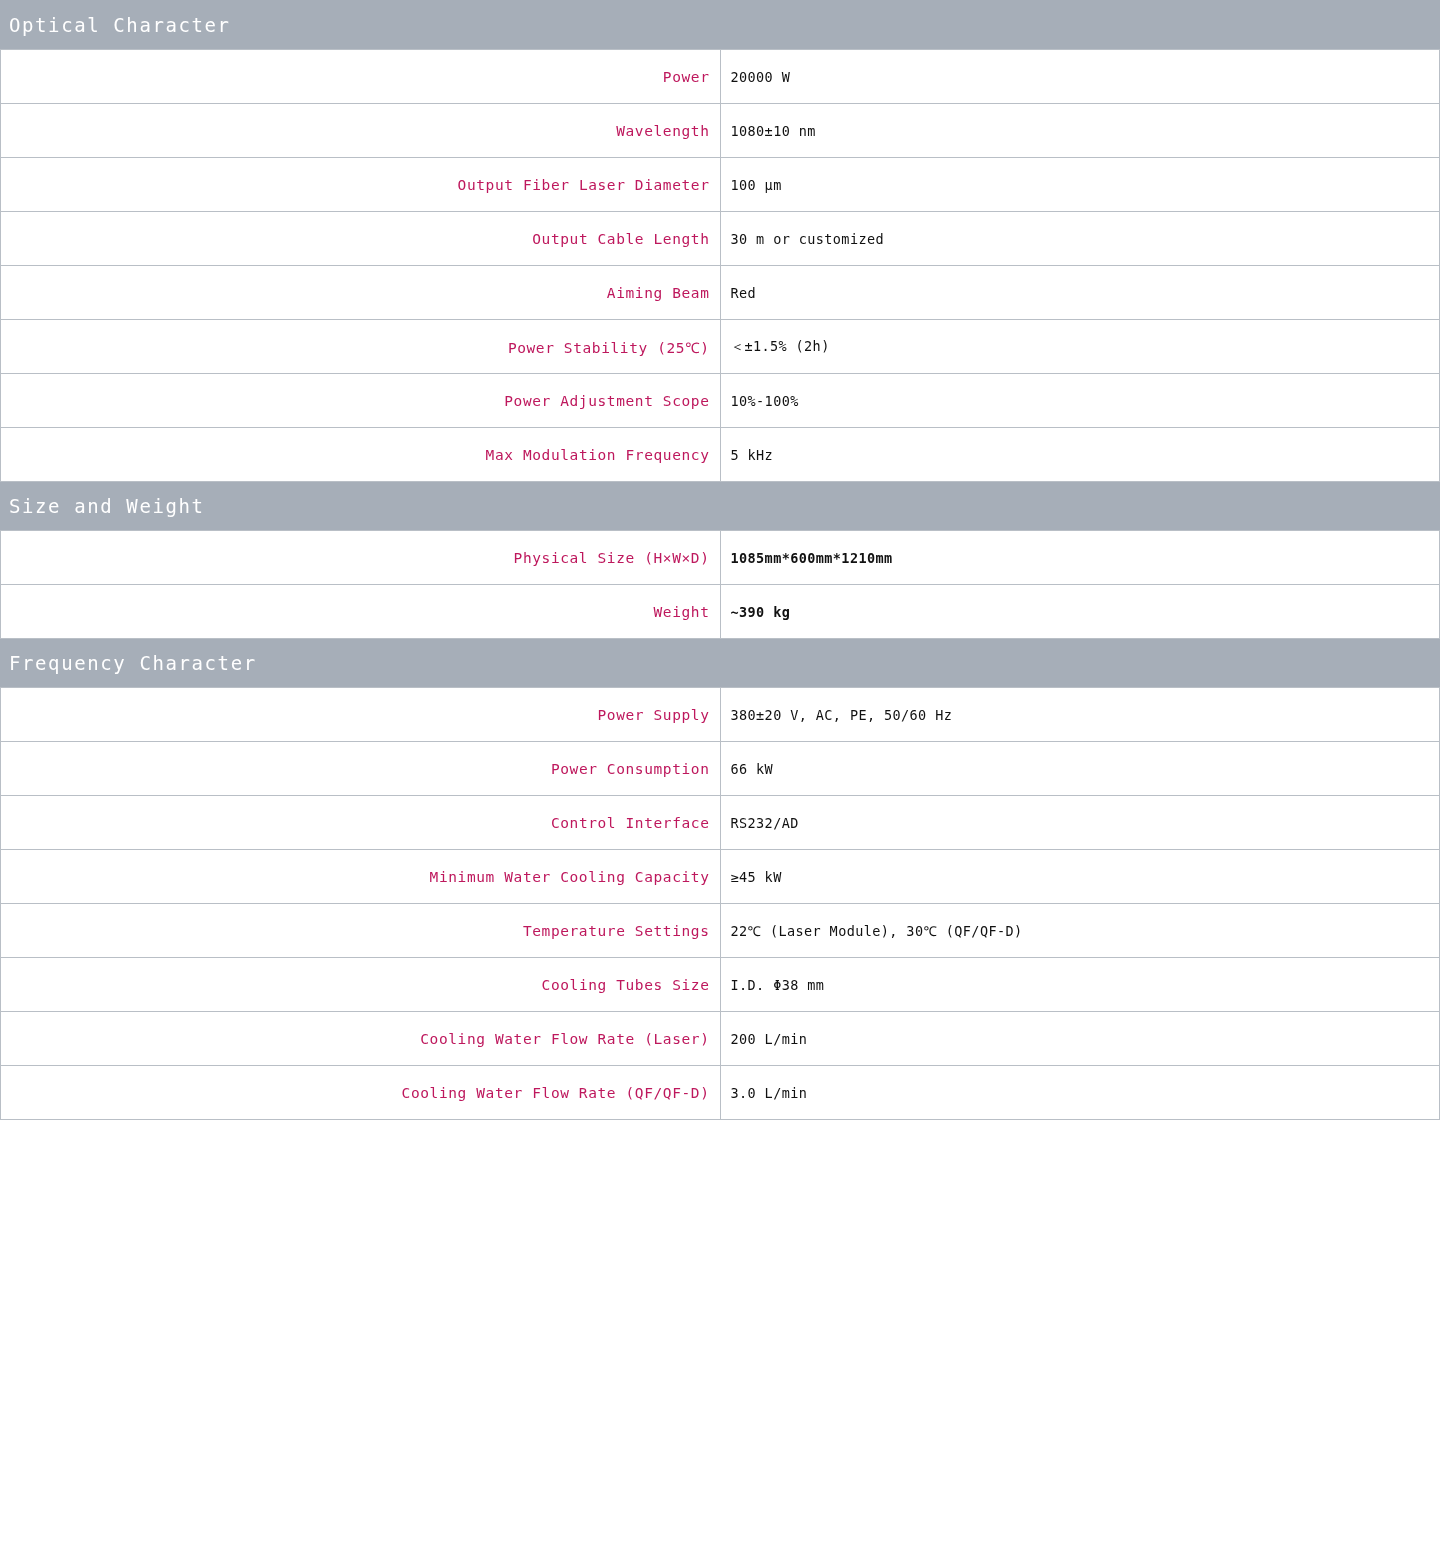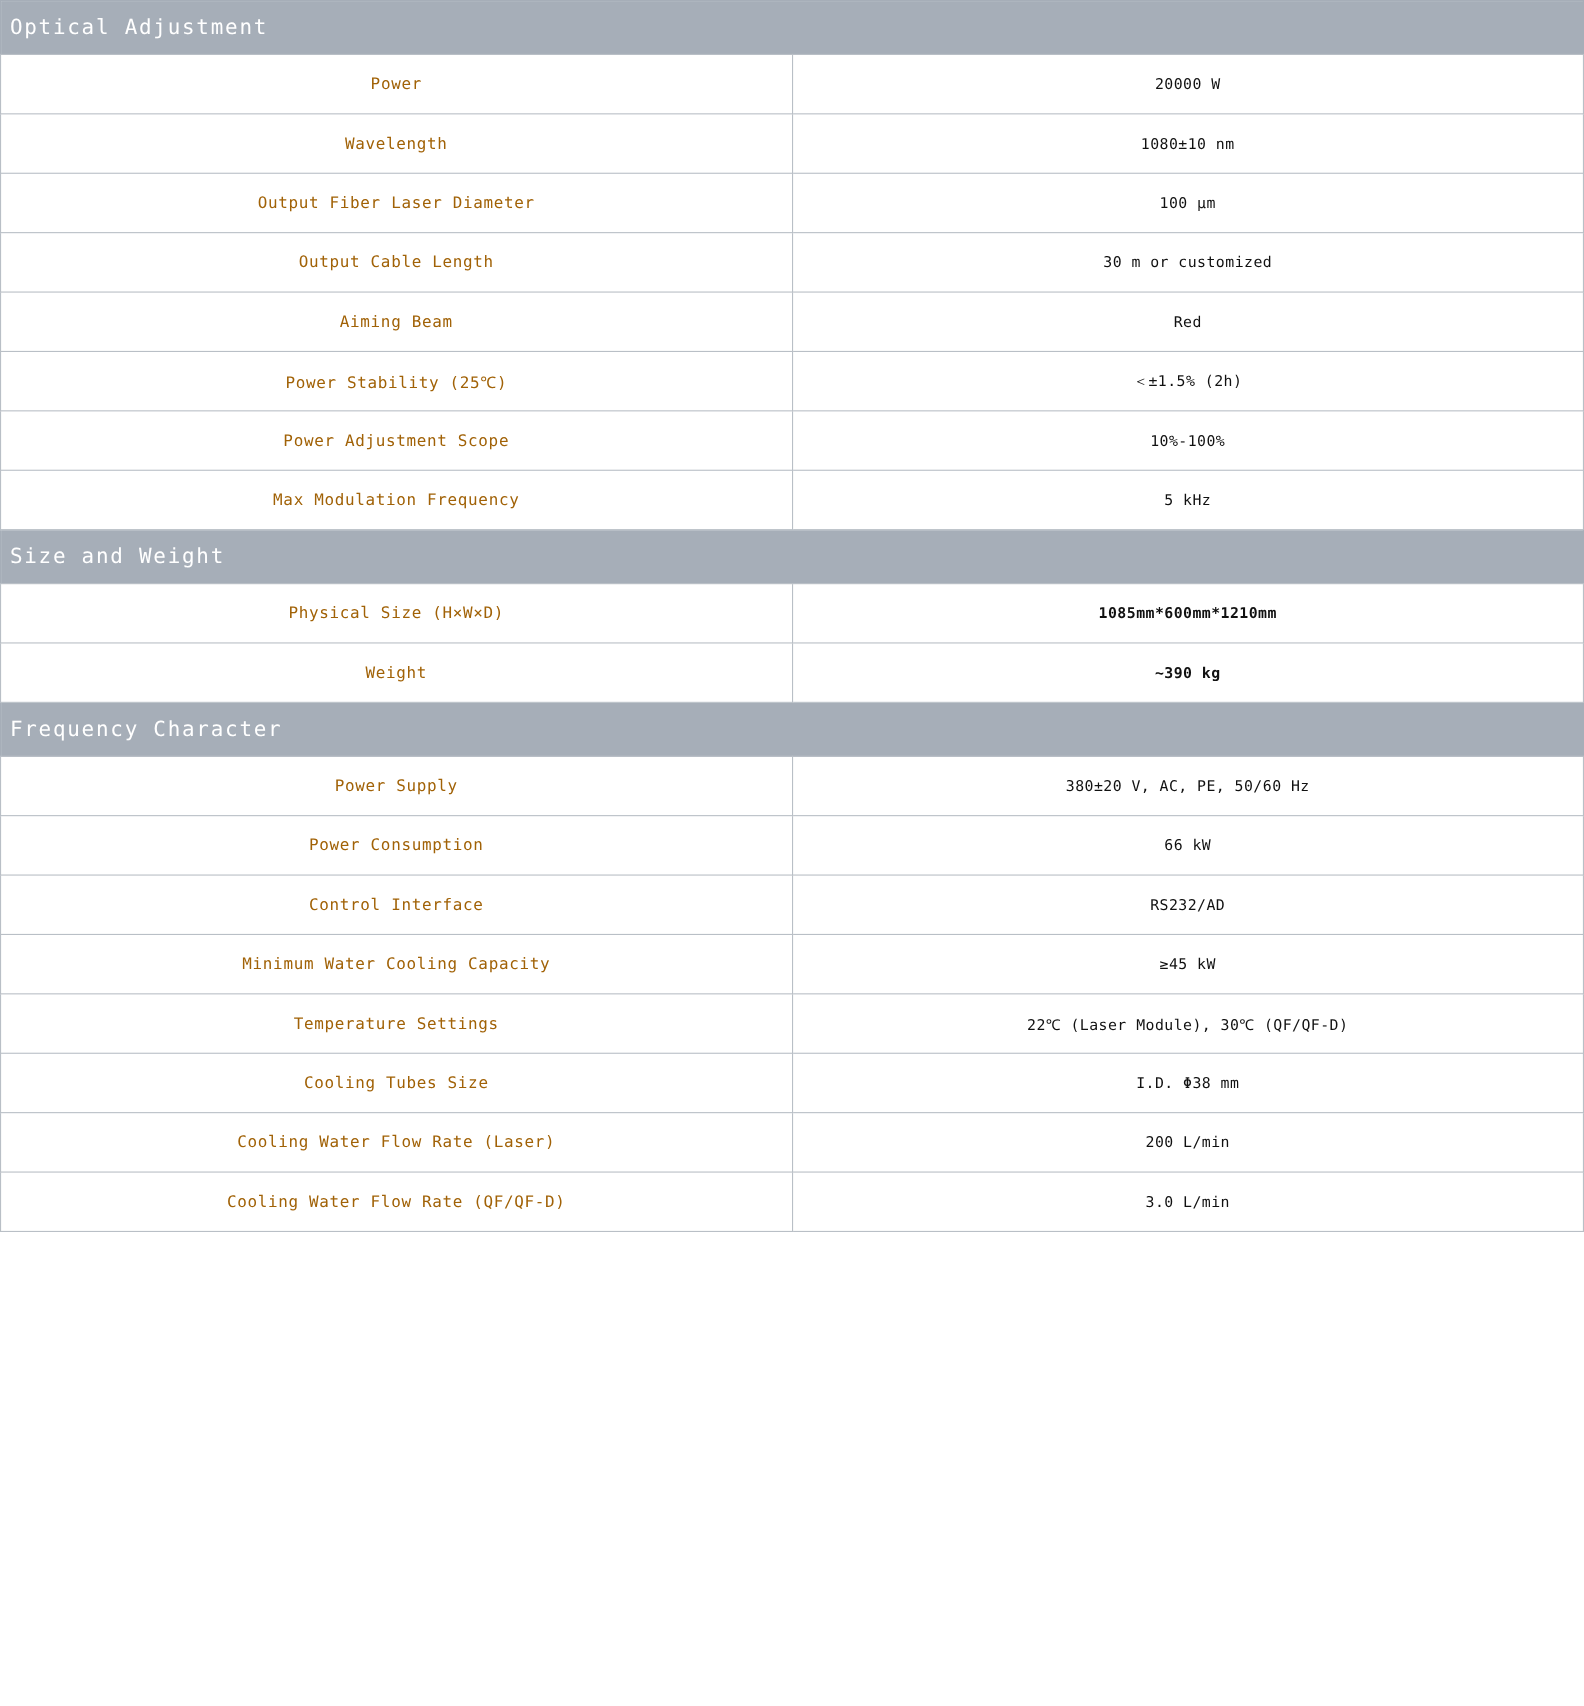--- a/index.html
+++ b/index.html
@@ -24,26 +24,26 @@
   }
   .spec-table td {
     border: 1px solid #b9bfc6;
     padding: 0 10px;
     vertical-align: middle;
     font-size: 14.5px;
     letter-spacing: 0.6px;
   }
   td.label-cell {
     width: 341px;
-    text-align: center;
+    text-align: right;
     font-size: 14.5px;
-    color: #a16207;
+    color: #be185d;
   }
   td.value-cell {
-    text-align: center;
+    text-align: left;
     font-size: 13.5px;
     color: #111111;
     letter-spacing: 0.4px;
   }
   tr.section-row td {
     background: #a6aeb8;
     color: #ffffff;
     font-size: 19px;
     letter-spacing: 1.6px;
     padding-left: 8px;
@@ -61,21 +61,21 @@
     font-size: 12.5px;
     font-weight: bold;
   }
 </style>
 </head>
 <body>
 
 <table class="spec-table">
   <tbody id="table-body">
       <tr class="section-row">
-        <td colspan="2">Optical Adjustment</td>
+        <td colspan="2">Optical Character</td>
       </tr>
       <tr>
         <td class="label-cell">Power</td>
         <td class="value-cell">20000 W</td>
       </tr>
       <tr>
         <td class="label-cell">Wavelength</td>
         <td class="value-cell">1080±10 nm</td>
       </tr>
       <tr>

